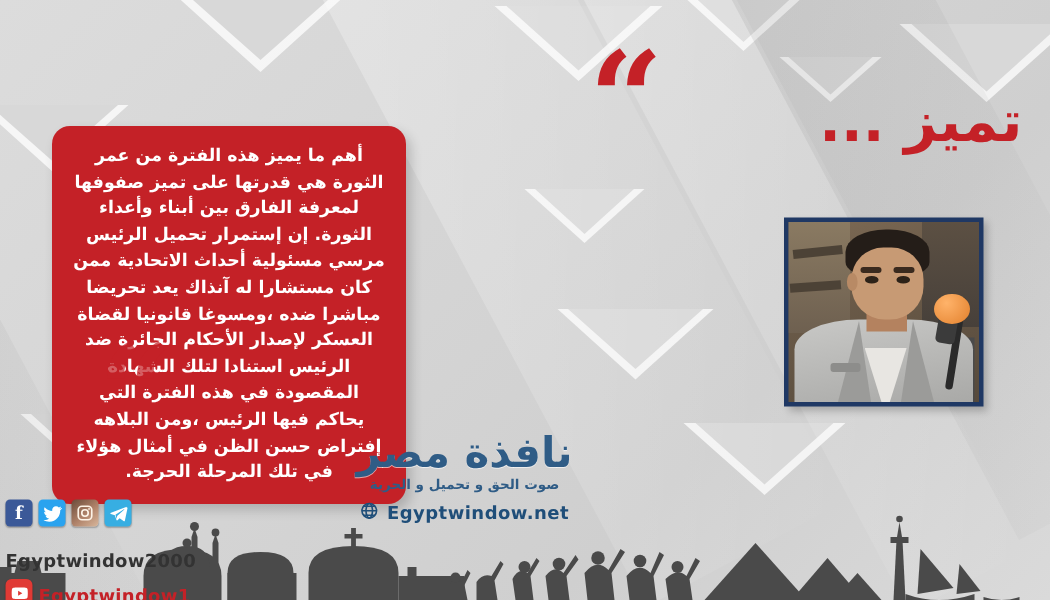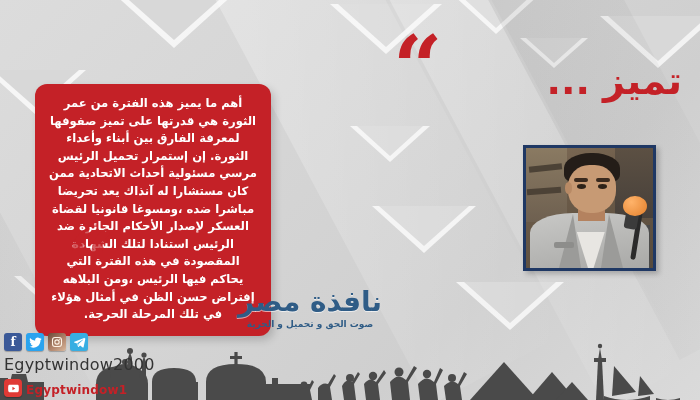--- a/index.html
+++ b/index.html
@@ -195,21 +195,21 @@
     color:#fff;font-size:12px;font-weight:bold;
     line-height:1;
     box-shadow:0 1px 1px rgba(0,0,0,.25);
   }
   .sicon.fb{background:#3b5998;font-family:"DejaVu Serif",serif;}
   .sicon.tw{background:#2aa3ef;}
   .sicon.ig{background:linear-gradient(140deg,#6a4b3a,#b0836a 55%,#d8b79c);}
   .sicon.tg{background:#37aee2;}
   .sicon.yt{background:#e03a35;border-radius:4px;}
   #handle-1{
-    color:#333;font-size:16px;font-weight:normal;margin-top:4px;letter-spacing:.2px;
+    color:#333;font-size:12px;font-weight:bold;margin-top:16px;letter-spacing:.2px;
   }
   #yt-row{display:flex;align-items:flex-end;gap:4px;margin-top:5px;}
   #handle-2{color:#c42127;font-size:12px;font-weight:bold;letter-spacing:.2px;}
 
   
   #skyline{
     position:absolute;left:0;bottom:0;width:700px;height:62px;
     pointer-events:none;
   }
 </style>
@@ -347,20 +347,32 @@
       <path d="M612,58 L614,28 L636,54 Z"></path>
       <path d="M638,58 L640,38 L654,56 Z"></path>
       <path d="M604,58 Q626,66 650,58 L650,62 L604,62 Z"></path>
       <path d="M656,60 Q668,64 680,60 L680,62 L656,62 Z"></path>
     </g>
   </svg>
 
   <div id="brand">
     <div id="brand-ar">نافذة مصر</div>
     <div id="brand-slogan">صوت الحق و تحميل و الحرية</div>
+    <div id="brand-url-row">
+      <span style="display:inline-block;">
+        <svg width="13" height="13" viewBox="0 0 24 24" fill="none" stroke="#1f4e79" stroke-width="2">
+          <circle cx="12" cy="12" r="9"></circle>
+          <ellipse cx="12" cy="12" rx="4" ry="9"></ellipse>
+          <line x1="3" y1="12" x2="21" y2="12"></line>
+          <line x1="4.8" y1="6.5" x2="19.2" y2="6.5"></line>
+          <line x1="4.8" y1="17.5" x2="19.2" y2="17.5"></line>
+        </svg>
+      </span>
+      <span id="brand-url">Egyptwindow.net</span>
+    </div>
   </div>
 
   <div id="social">
     <div id="social-icons">
       <div class="sicon fb">
         <span>f</span>
       </div>
       <div class="sicon tw">
         <svg width="13" height="13" viewBox="0 0 24 24" fill="#ffffff">
           <path d="M23 4.9c-.8.4-1.7.6-2.6.8.9-.6 1.6-1.5 2-2.5-.9.5-1.9.9-2.9 1.1C18.6 3.3 17.4 2.8 16 2.8c-2.6 0-4.7 2.1-4.7 4.7 0 .4 0 .7.1 1.1C7.5 8.4 4.2 6.6 2 3.9c-.4.7-.6 1.5-.6 2.4 0 1.6.8 3 2.1 3.9-.8 0-1.5-.2-2.1-.6v.1c0 2.3 1.6 4.2 3.8 4.6-.4.1-.8.2-1.2.2-.3 0-.6 0-.9-.1.6 1.9 2.3 3.2 4.4 3.3-1.6 1.3-3.6 2-5.8 2-.4 0-.8 0-1.1-.1 2.1 1.3 4.6 2.1 7.2 2.1 8.7 0 13.4-7.2 13.4-13.4v-.6c.9-.7 1.7-1.5 2.3-2.4z"></path>

